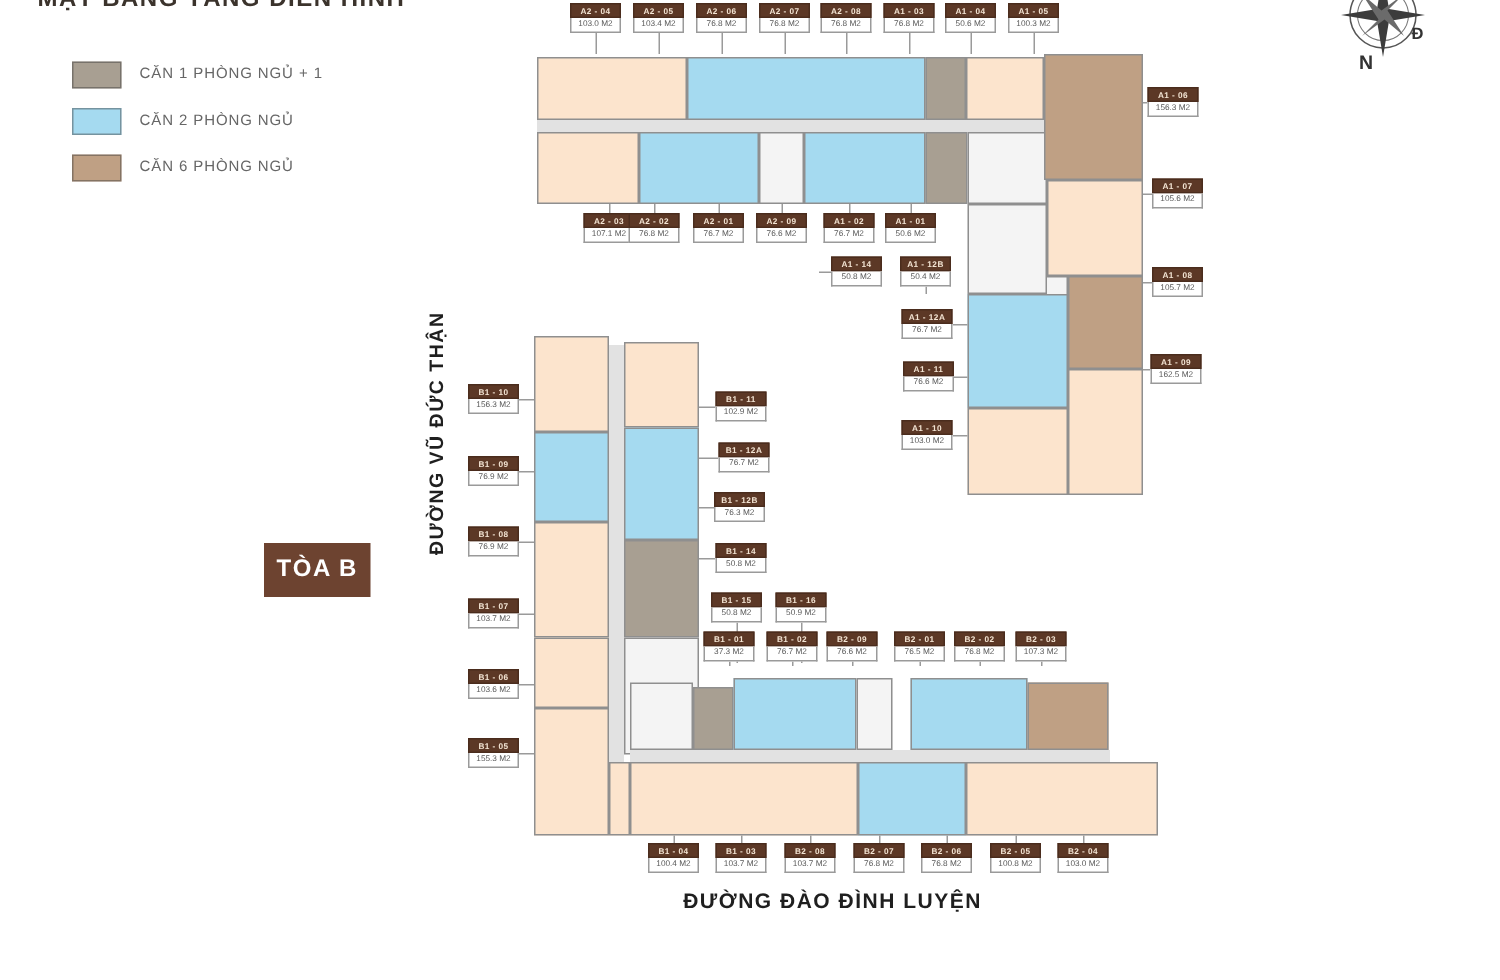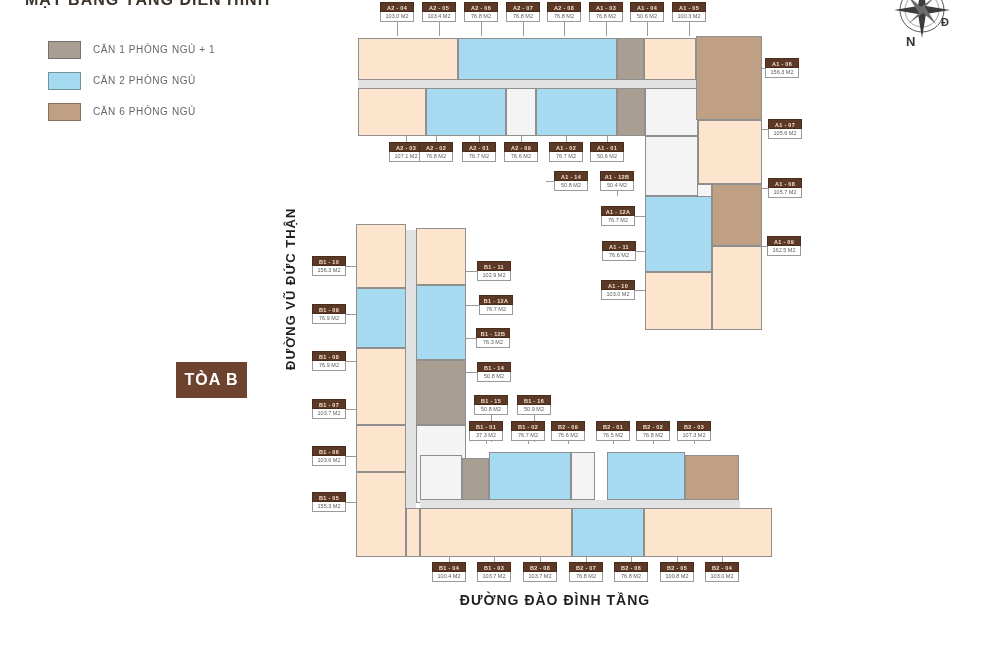--- a/index.html
+++ b/index.html
@@ -343,21 +343,21 @@
       <div class="ul" style="left: 705px; top: 562px;">
         <div class="ulh">B2 - 04</div>
         <div class="ulb">103.0 M2</div>
       </div>
       <div class="ln" style="left: 722px; top: 557px; width: 1px; height: 5px;"></div>
     </div>
 
   <div class="tower-badge" style="left:176px;top:362px;width:71px;height:36px;">TÒA B</div>
 
   <div class="street" id="street-left">ĐƯỜNG VŨ ĐỨC THẬN</div>
-  <div class="street" id="street-bottom">ĐƯỜNG ĐÀO ĐÌNH TẦNG</div>
+  <div class="street" id="street-bottom">ĐƯỜNG ĐÀO ĐÌNH LUYỆN</div>
 
   <svg id="compass" width="76" height="82" viewBox="0 0 76 82">
     <circle cx="38" cy="40" r="22" fill="none" stroke="#555" stroke-width="1"></circle>
     <circle cx="38" cy="40" r="17" fill="none" stroke="#777" stroke-width="0.7"></circle>
     <polygon points="38,12 42,36 66,40 42,44 38,68 34,44 10,40 34,36" fill="#3c3c3c"></polygon>
     <polygon points="52,26 41,37 52,54 39,43 24,54 35,43 24,26 37,37" fill="#6b6b6b"></polygon>
     <text x="22" y="76" font-size="13" font-weight="bold" fill="#333" font-family="Liberation Sans, sans-serif" id="cmp-s">N</text>
     <text x="57" y="56" font-size="11" font-weight="bold" fill="#333" font-family="Liberation Sans, sans-serif" id="cmp-e">Đ</text>
   </svg>
 

